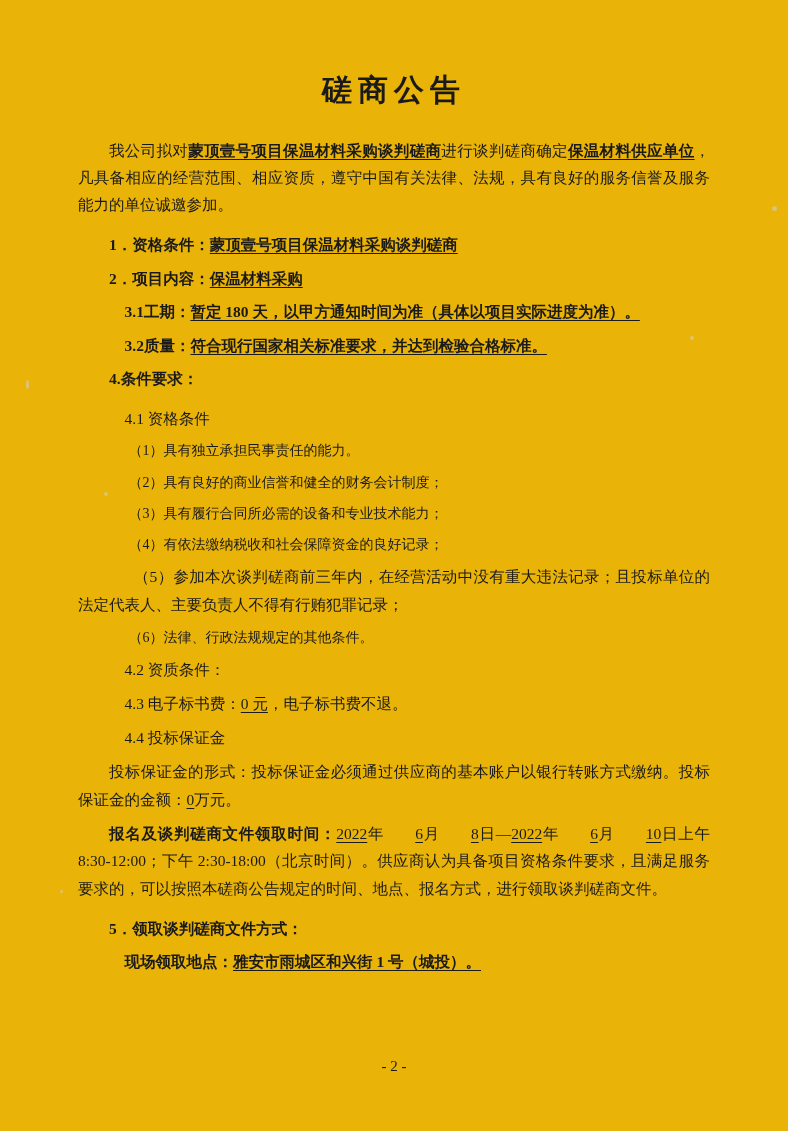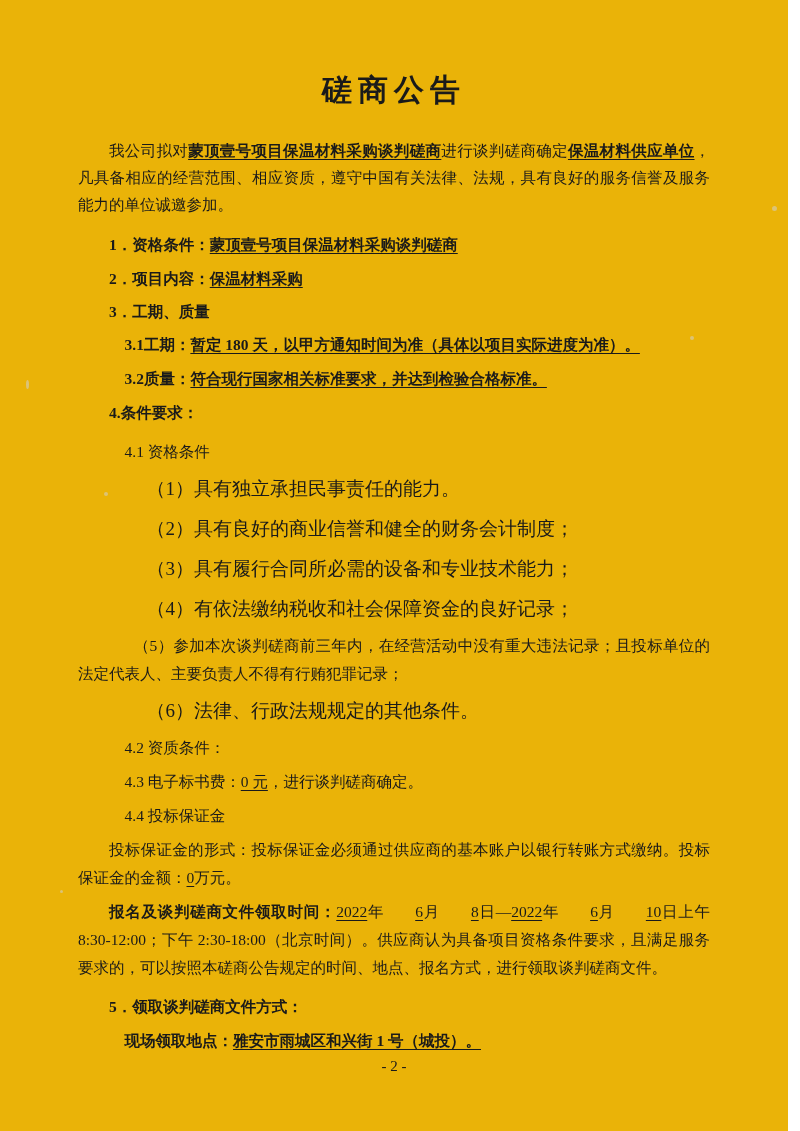--- a/index.html
+++ b/index.html
@@ -56,21 +56,21 @@
     font-weight: bold;
   }
   .lvl2 {
     font-size: 15.5px;
     line-height: 1.8;
     margin: 0 0 6px 0;
     padding-left: 3em;
   }
   .lvl2.bold { font-weight: bold; }
   .lvl3 {
-    font-size: 19px;
+    font-size: 14px;
     line-height: 1.8;
     margin: 0 0 6px 0;
     padding-left: 3.6em;
   }
   .para-ind {
     font-size: 15.5px;
     line-height: 1.8;
     margin: 0 0 6px 0;
     text-indent: 2em;
     text-align: justify;
@@ -102,42 +102,41 @@
   <h1 class="doc-title">磋商公告</h1>
 
   <p class="body indent2"><span>我公司拟对</span><span class="bold u">蒙顶壹号项目保温材料采购谈判磋商</span><span>进行谈判磋商确定</span><span class="bold u">保温材料供应单位</span><span>，凡具备相应的经营范围、相应资质，遵守中国有关法律、法规，具有良好的服务信誉及服务能力的单位诚邀参加。</span></p>
 
   <div class="spacer-sm"></div>
 
   <p class="lvl1"><span>1．</span><span>资格条件：</span><span class="u">蒙顶壹号项目保温材料采购谈判磋商</span></p>
 
   <p class="lvl1"><span>2．</span><span>项目内容：</span><span class="u">保温材料采购</span></p>
 
-  <p class="lvl1"><span>3．</span><span>工期、质量</span></p>
 
   <p class="lvl2 bold"><span>3.1</span><span>工期：</span><span class="u">暂定 180 天，以甲方通知时间为准（具体以项目实际进度为准）。</span></p>
 
   <p class="lvl2 bold"><span>3.2</span><span>质量：</span><span class="u">符合现行国家相关标准要求，并达到检验合格标准。</span></p>
 
   <p class="lvl1"><span>4.</span><span>条件要求：</span></p>
 
   <div class="spacer-sm"></div>
 
   <p class="lvl2">4.1 资格条件</p>
 
   <p class="lvl3">（1）具有独立承担民事责任的能力。</p>
   <p class="lvl3">（2）具有良好的商业信誉和健全的财务会计制度；</p>
   <p class="lvl3">（3）具有履行合同所必需的设备和专业技术能力；</p>
   <p class="lvl3">（4）有依法缴纳税收和社会保障资金的良好记录；</p>
   <p class="para-ind" style="text-indent:3.6em;">（5）参加本次谈判磋商前三年内，在经营活动中没有重大违法记录；且投标单位的法定代表人、主要负责人不得有行贿犯罪记录；</p>
   <p class="lvl3">（6）法律、行政法规规定的其他条件。</p>
 
   <p class="lvl2">4.2 资质条件：</p>
 
-  <p class="lvl2"><span>4.3 电子标书费：</span><span class="u">0 元</span><span>，进行谈判磋商确定。</span></p>
+  <p class="lvl2"><span>4.3 电子标书费：</span><span class="u">0 元</span><span>，电子标书费不退。</span></p>
 
   <p class="lvl2">4.4 投标保证金</p>
 
   <p class="para-ind"><span>投标保证金的形式：投标保证金必须通过供应商的基本账户以银行转账方式缴纳。投标保证金的金额：</span><span class="u">0</span><span>万元。</span></p>
 
   <p class="para-ind"><span class="bold">报名及谈判磋商文件领取时间：</span><span class="u">2022</span><span>年</span><span class="u gap-sm">6</span><span>月</span><span class="u gap">8</span><span>日—</span><span class="u">2022</span><span>年</span><span class="u gap-sm">6</span><span>月</span><span class="u gap">10</span><span>日上午 8:30-12:00；下午 2:30-18:00（北京时间）。供应商认为具备项目资格条件要求，且满足服务要求的，可以按照本磋商公告规定的时间、地点、报名方式，进行领取谈判磋商文件。</span></p>
 
   <div class="spacer-sm"></div>
 
   <p class="lvl1"><span>5．</span><span>领取谈判磋商文件方式：</span></p>

